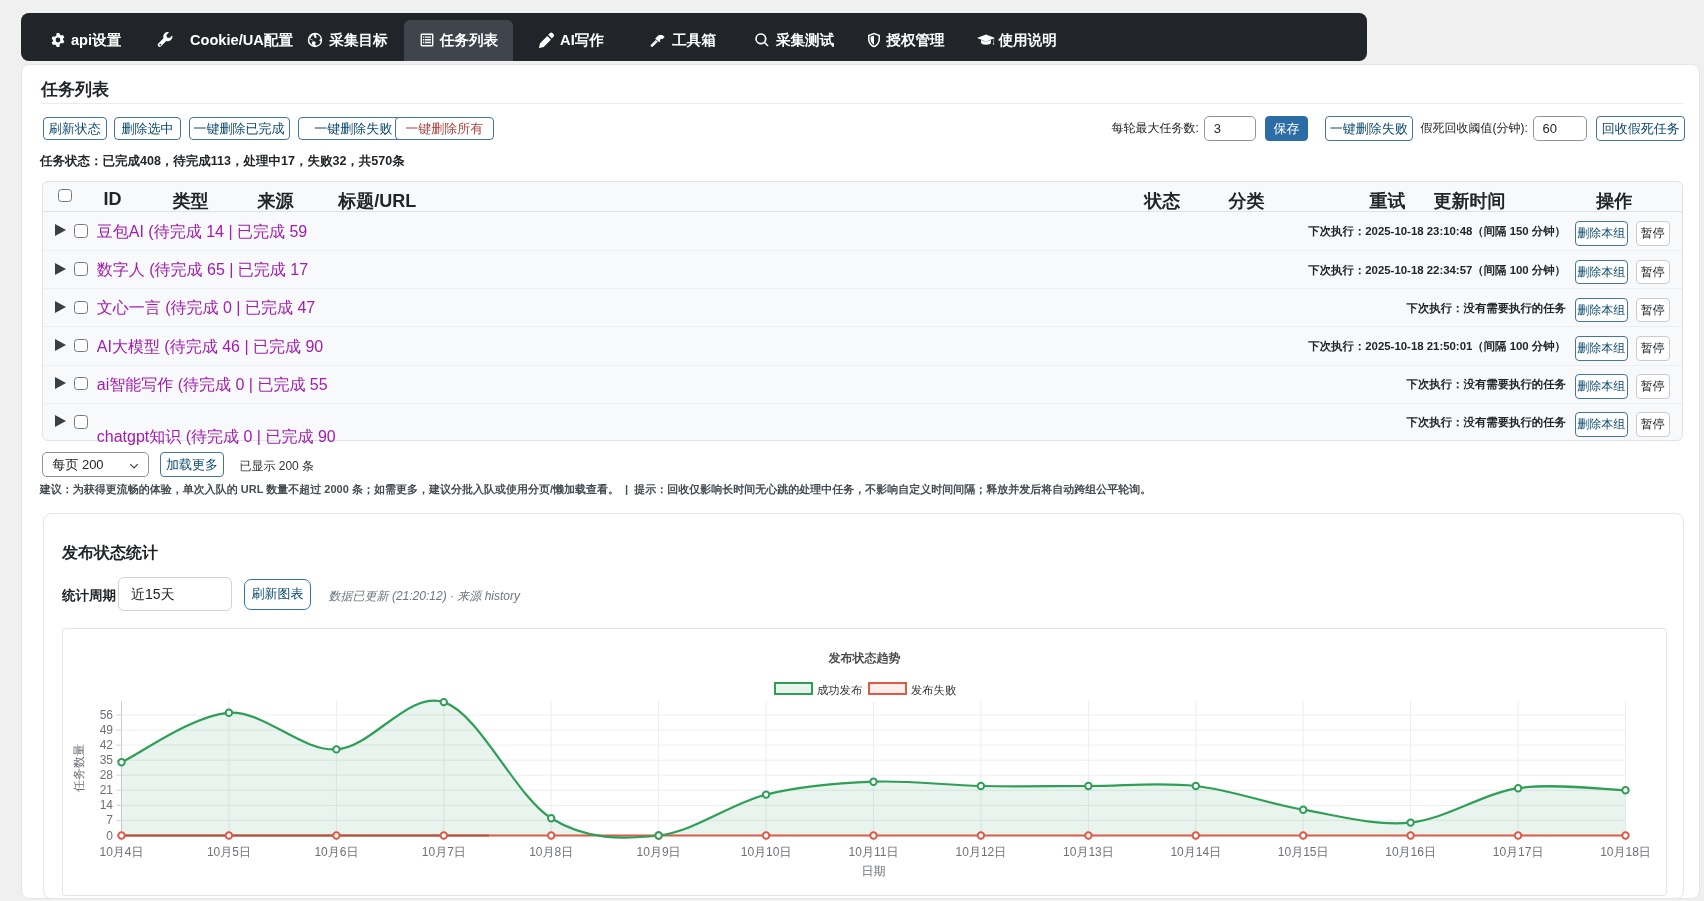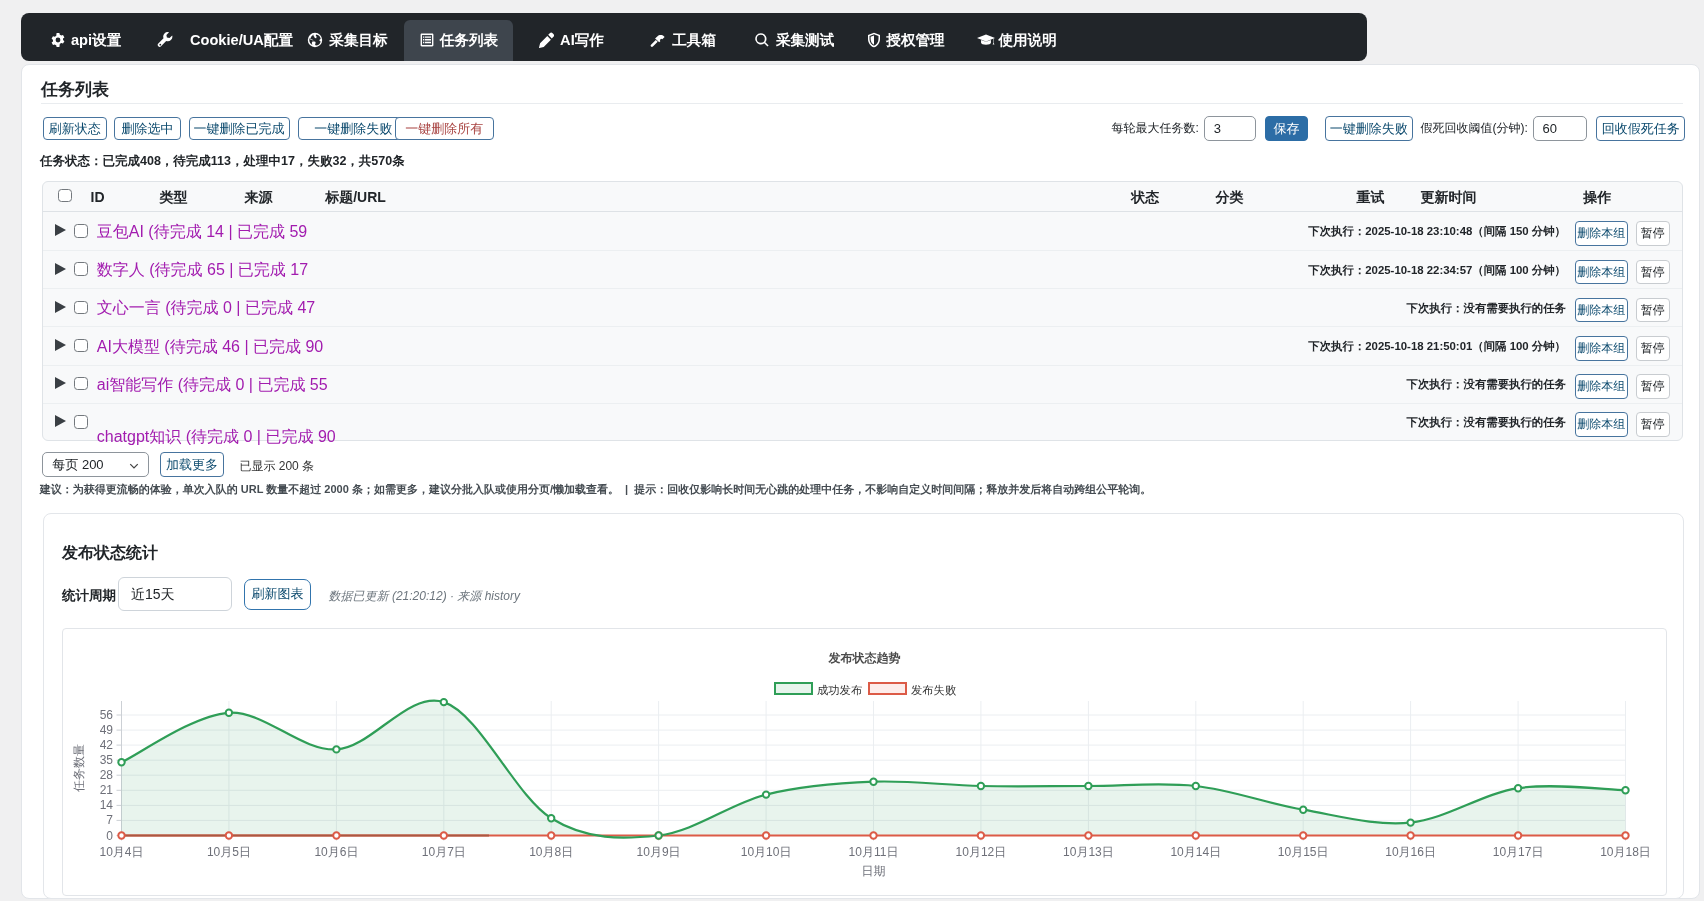--- a/index.html
+++ b/index.html
@@ -20,21 +20,21 @@
   font-size:13px; color:#0c4a6e; background:#fff; border:1px solid #47749e; border-radius:4px; }
 .rightctl { height:25.2px; line-height:23.2px; }
 .lbl { font-size:12px; color:#212529; line-height:25.2px; }
 .inp { position:absolute; height:25.2px; background:#fff; border:1px solid #8e959c;
   border-radius:5px; font-size:13px; color:#212529; line-height:23.2px; padding-left:9px; }
 #statusline { left:40px; top:152.5px; font-size:12.5px; font-weight:700; color:#212529; }
 #tablebox { left:42.3px; top:181px; width:1640.4px; height:260px; background:#f8f9fa;
   border:1px solid #dfe3e7; border-radius:6px; }
 #thead { left:42.3px; top:181px; width:1640.4px; height:30.8px;
   border-bottom:1px solid #dee2e6; }
-.th { position:absolute; top:189px; font-size:14px; font-weight:600; color:#212529; white-space:nowrap; }
+.th { position:absolute; top:189px; font-size:18px; font-weight:600; color:#212529; white-space:nowrap;margin-left:13px; }
 .cb { position:absolute; width:13.5px; height:13.5px; background:#fff;
   border:1.4px solid #73787d; border-radius:3.5px; }
 .tri { position:absolute; left:54.6px; width:0; height:0;
   border-left:11.5px solid #3a3f44; border-top:6.5px solid transparent; border-bottom:6.5px solid transparent; }
 .rowline { position:absolute; left:43px; width:1639px; height:1px; background:#eceff1; }
 .rowtitle { position:absolute; left:96.8px; font-size:16px; font-weight:400; color:#a21caf; white-space:nowrap; }
 .nexttxt { position:absolute; right:138px; font-size:11.4px; font-weight:700; color:#212529; white-space:nowrap; }
 .smallb { height:24.6px; line-height:22.6px; font-size:12px; }
 .pauseb { color:#212529; border-color:#c8ccd0; }
 .delred { color:#a94442; }

